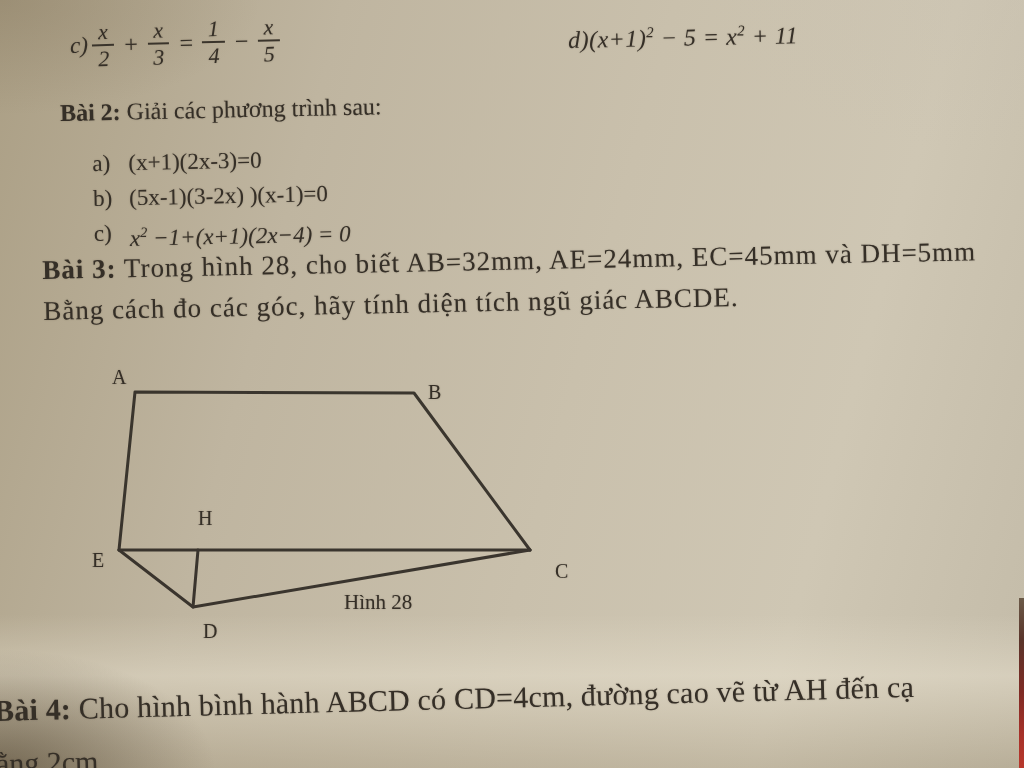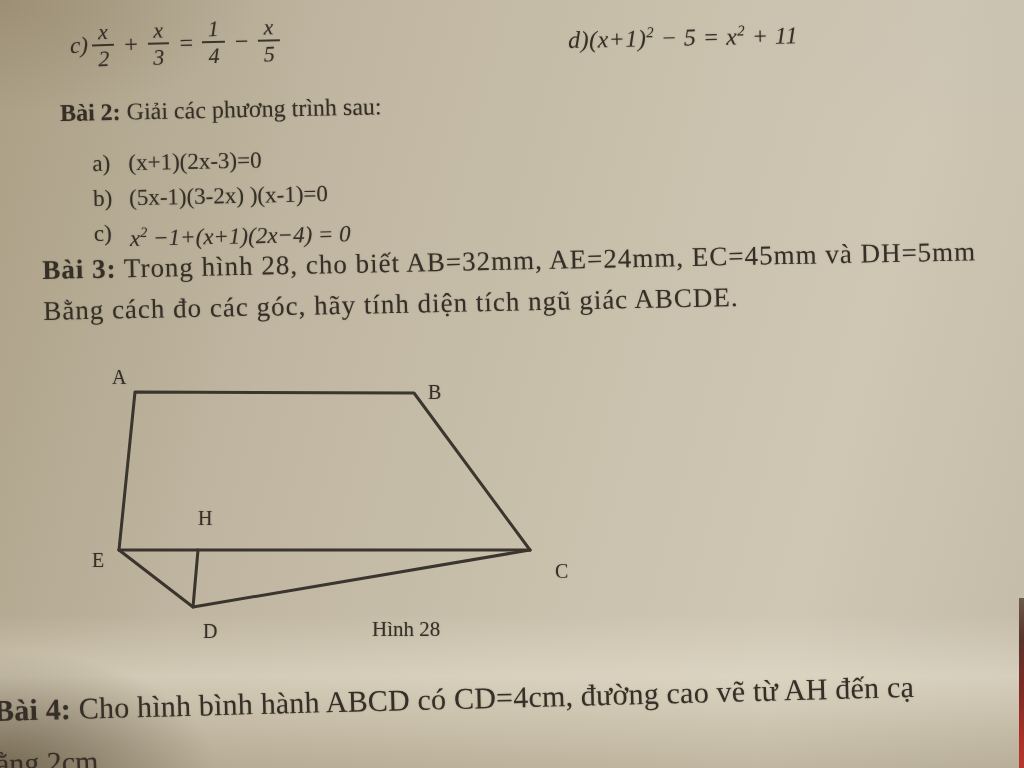--- a/index.html
+++ b/index.html
@@ -31,21 +31,21 @@
   .bai2-title{left:60px;top:100px;font-size:24px;transform:rotate(-1.2deg);transform-origin:left center;}
   .bai2-items{left:92px;top:146px;font-size:23px;transform:rotate(-1.2deg);transform-origin:left top;}
   .bai2-items .row{display:flex;line-height:35px;}
   .bai2-items .lb{width:36px;}
   
   .bai3{left:42px;top:250px;width:1010px;font-size:27px;line-height:41px;
         letter-spacing:1px;transform:rotate(-1.15deg);transform-origin:left top;}
   
   svg.fig{position:absolute;left:0;top:0;}
   .vlabel{position:absolute;font-size:20px;}
-  .caption{left:372px;top:590px;font-size:21px;margin-top:27px;}
+  .caption{left:344px;top:590px;font-size:21px;}
   
   .bai4{left:-6px;top:694px;font-size:30px;white-space:nowrap;letter-spacing:.2px;
         transform:rotate(-1.5deg);transform-origin:left center;}
   .partial{left:-4px;top:747px;font-size:30px;transform:rotate(-1.5deg);transform-origin:left center;}
   
   .red-strip{position:absolute;right:0;top:598px;width:5px;height:170px;
     background:linear-gradient(to bottom,#6b5a48 0%,#5a342a 25%,#7e2b24 55%,#a63129 80%,#b8382c 100%);}
 </style>
 </head>
 <body>

